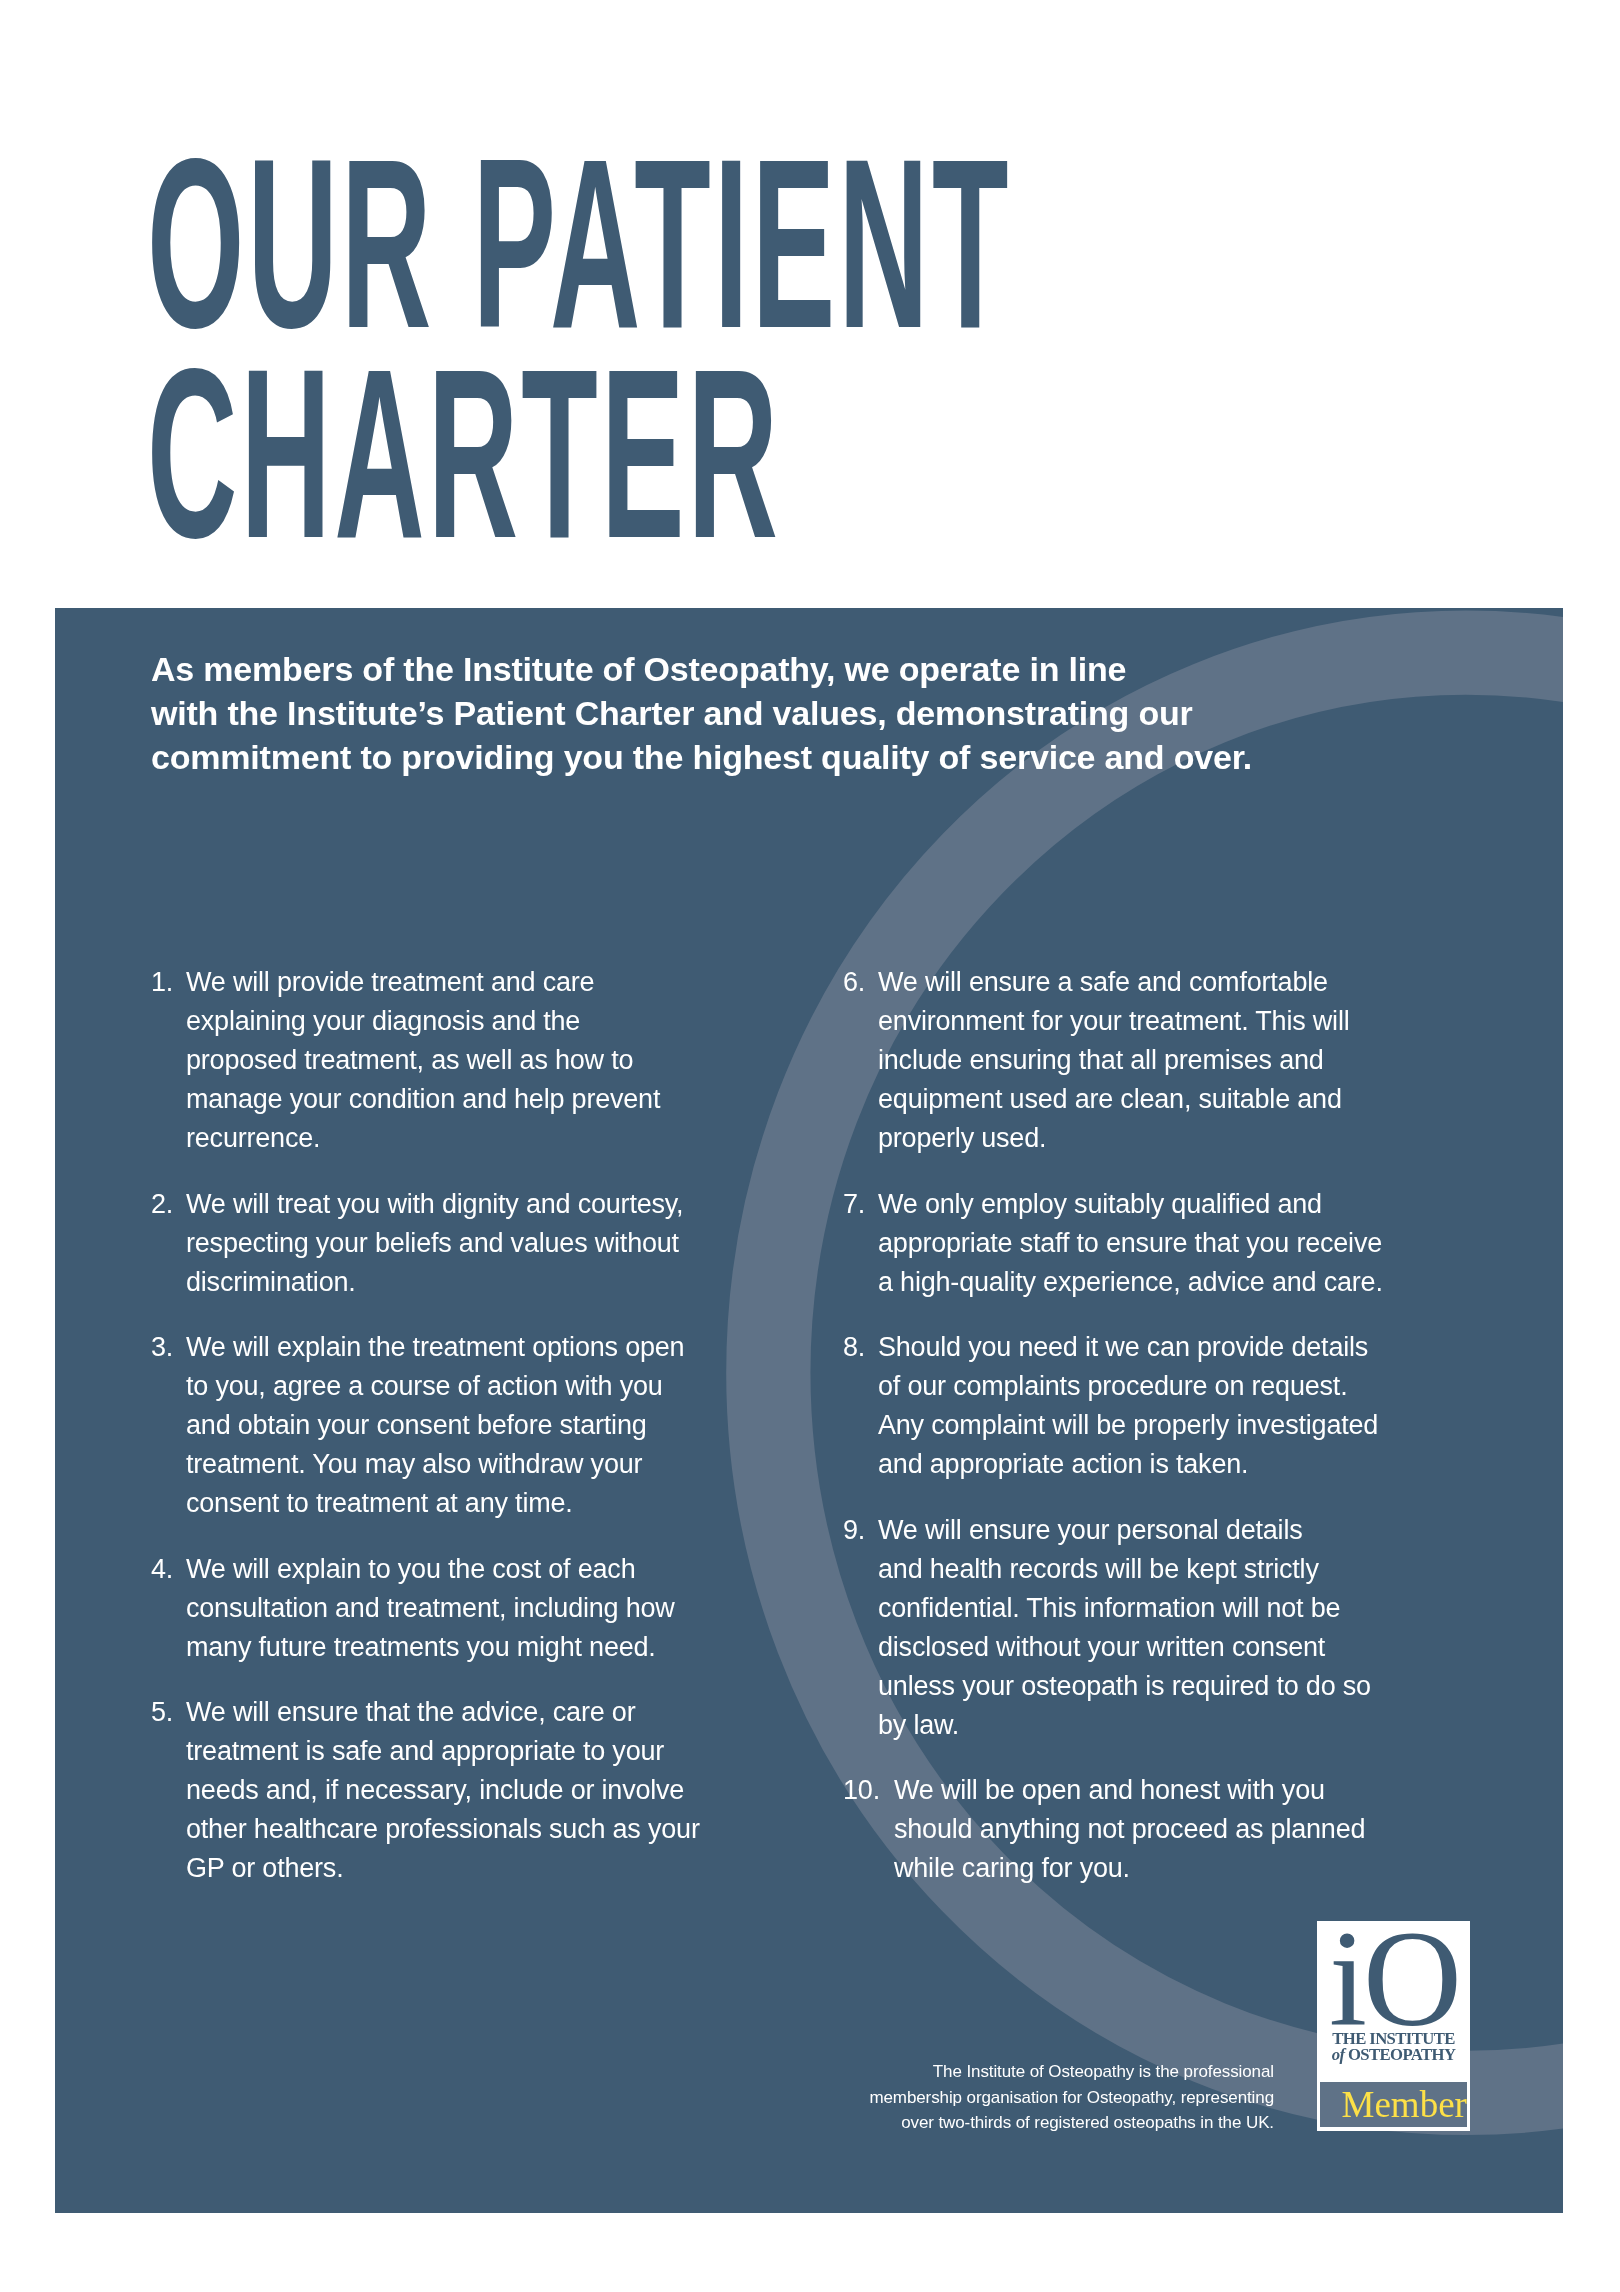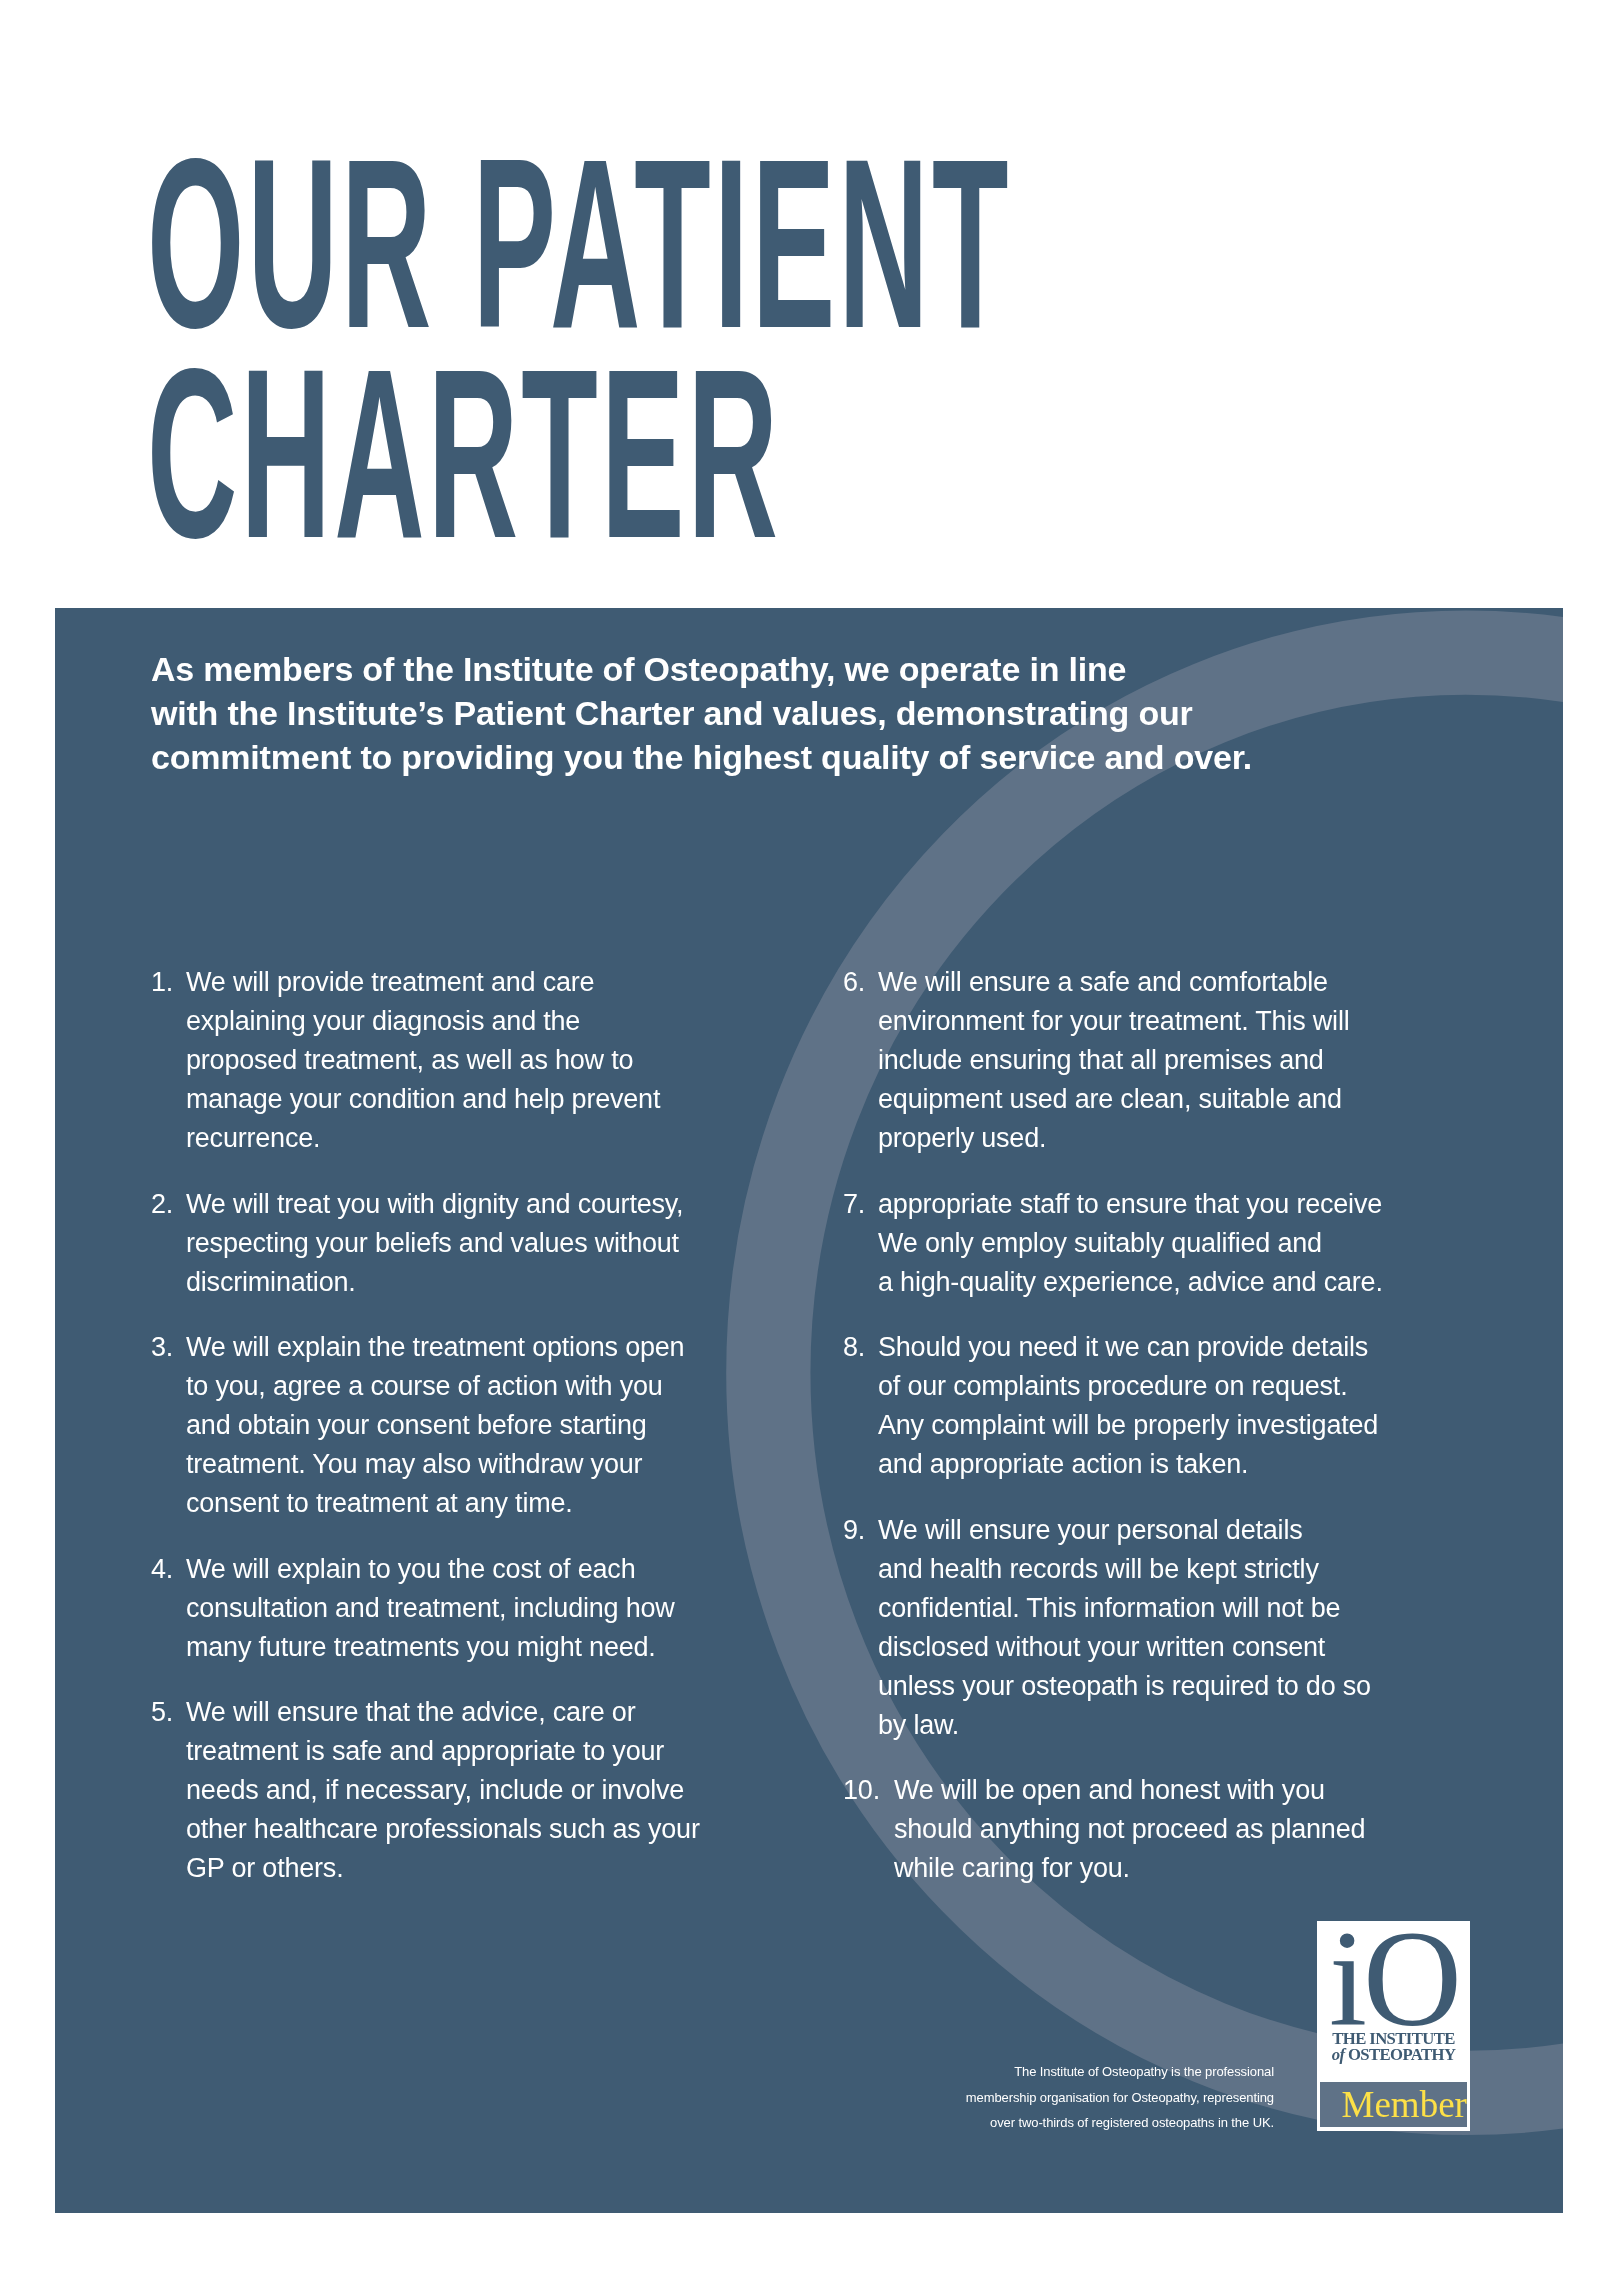--- a/index.html
+++ b/index.html
@@ -38,21 +38,21 @@
   .col.left { left: 96px; }
   .col.right { left: 788px; }
   .item { position: relative; margin-bottom: 26.5px; font-size: 27px; line-height: 39px; letter-spacing: -0.2px; }
   .item .num { position: absolute; left: 0; top: 0; }
   .item .lines { padding-left: 35px; }
   .item.wide .lines { padding-left: 51px; }
   .item .lines span { display: block; white-space: nowrap; }
 
   .footer-note {
     position: absolute; right: 289px; top: 1451px; text-align: right;
-    font-size: 13px; line-height: 25.5px; letter-spacing: -0.1px;
+    font-size: 17px; line-height: 25.5px; letter-spacing: -0.1px;
   }
   .footer-note span { display: block; white-space: nowrap; }
 
   .logo {
     position: absolute; left: 1262px; top: 1313px; width: 153px; height: 210px;
     background: #ffffff;
   }
   .logo .io {
     position: absolute; left: 0; top: -9.8px; width: 153px; text-align: center;
     font-family: "Liberation Serif", serif; font-size: 137px; line-height: 137px;
@@ -145,22 +145,22 @@
         <span>We will ensure a safe and comfortable</span>
         <span>environment for your treatment. This will</span>
         <span>include ensuring that all premises and</span>
         <span>equipment used are clean, suitable and</span>
         <span>properly used.</span>
       </div>
     </div>
     <div class="item">
       <span class="num">7.</span>
       <div class="lines">
+        <span>We only employ suitably qualified and</span>
         <span>appropriate staff to ensure that you receive</span>
-        <span>We only employ suitably qualified and</span>
         <span>a high-quality experience, advice and care.</span>
       </div>
     </div>
     <div class="item">
       <span class="num">8.</span>
       <div class="lines">
         <span>Should you need it we can provide details</span>
         <span>of our complaints procedure on request.</span>
         <span>Any complaint will be properly investigated</span>
         <span>and appropriate action is taken.</span>

